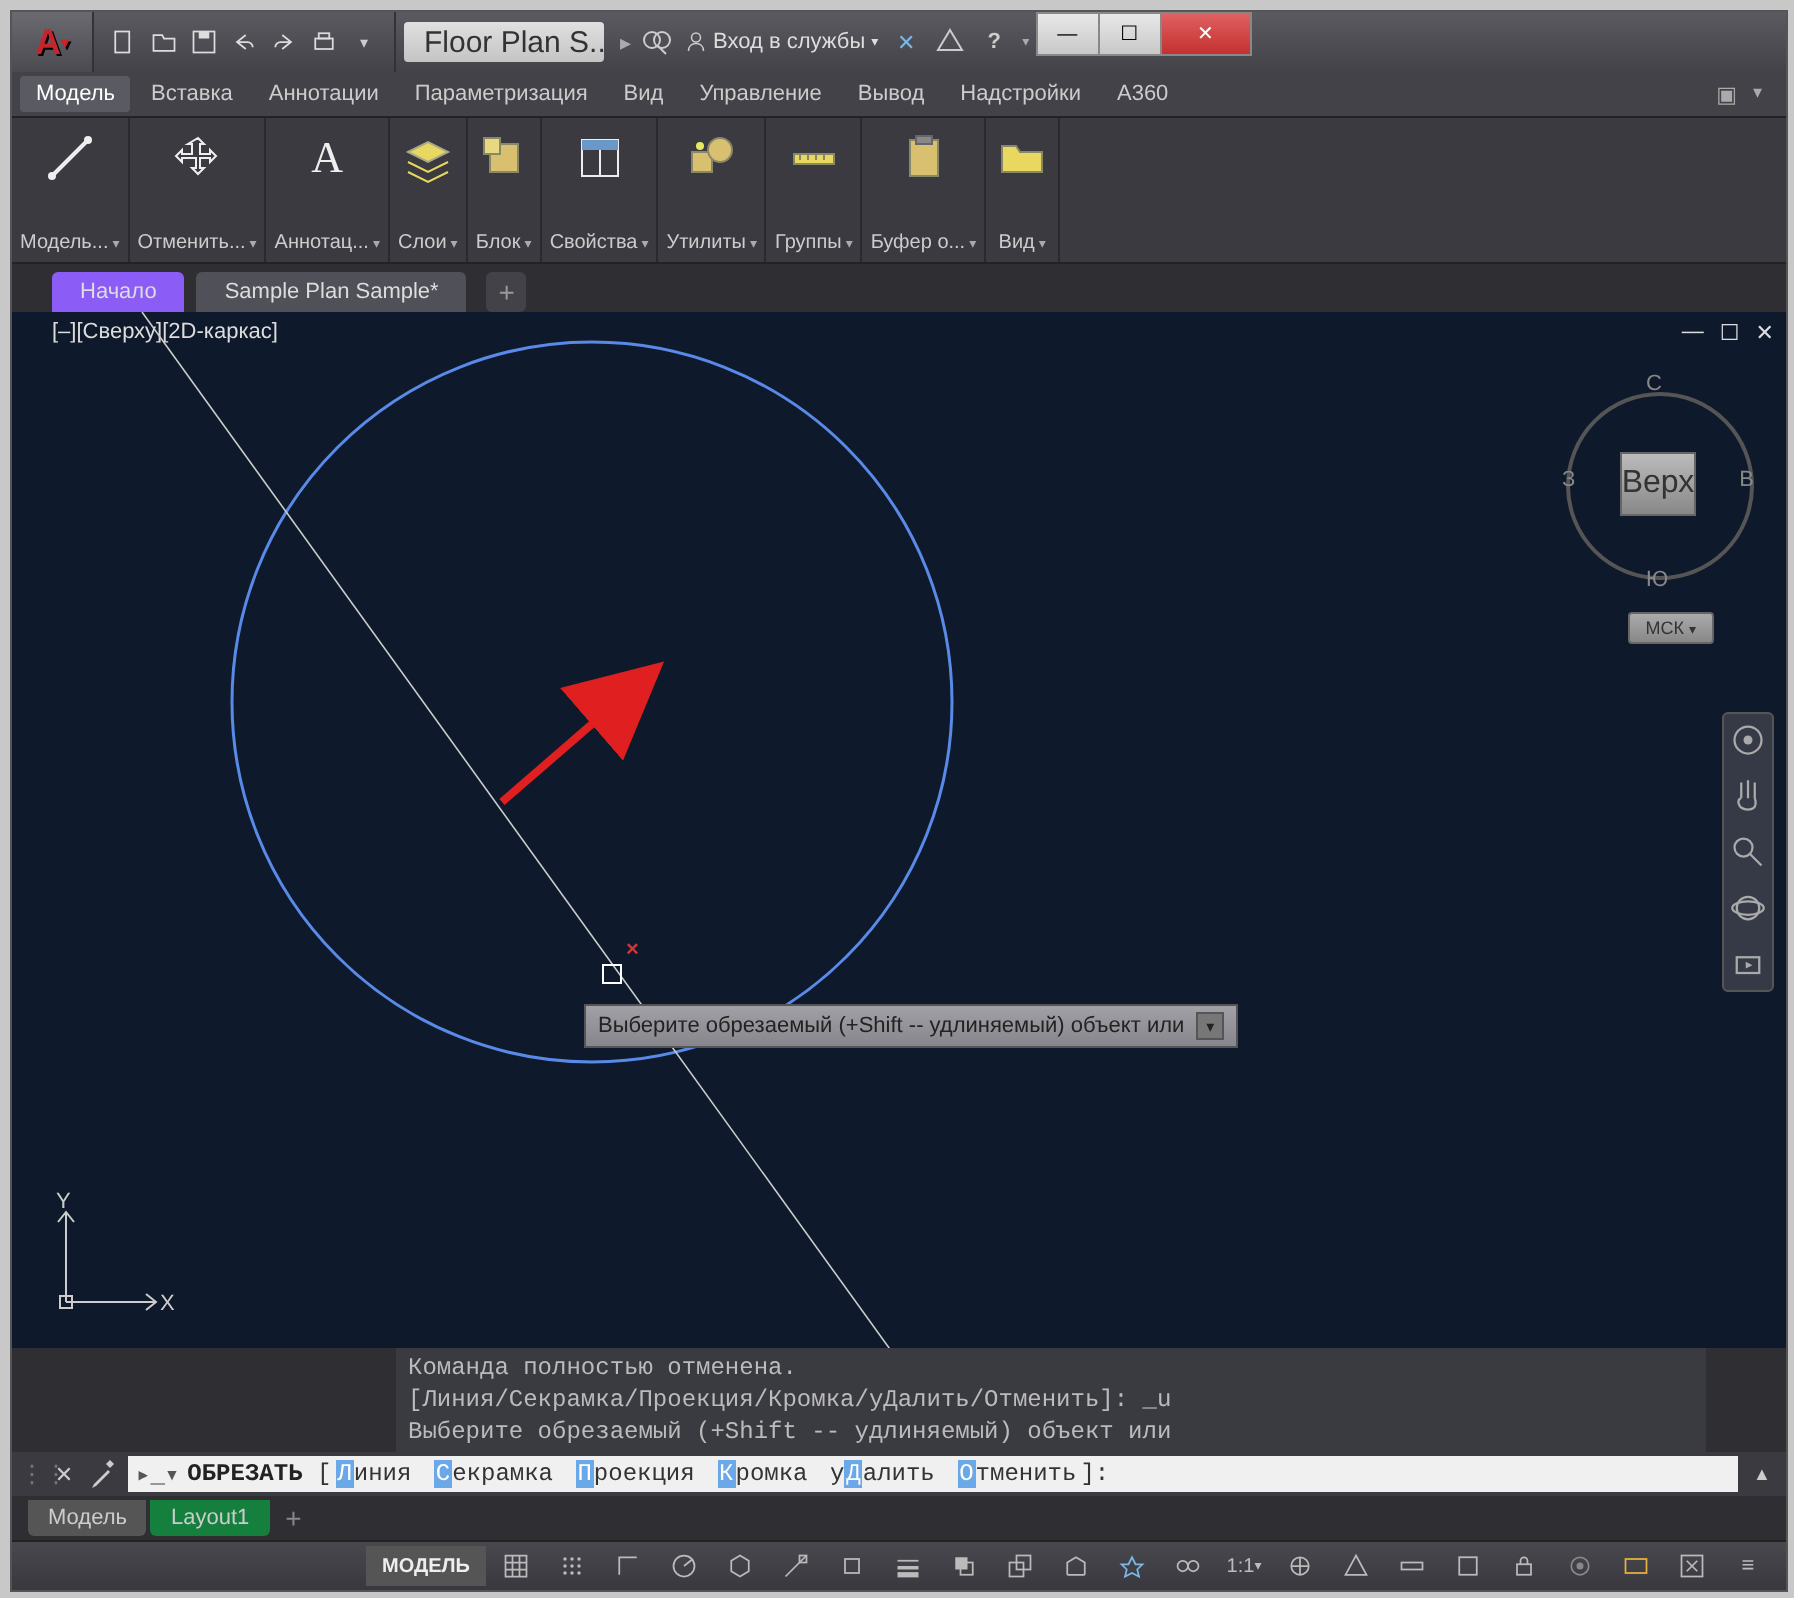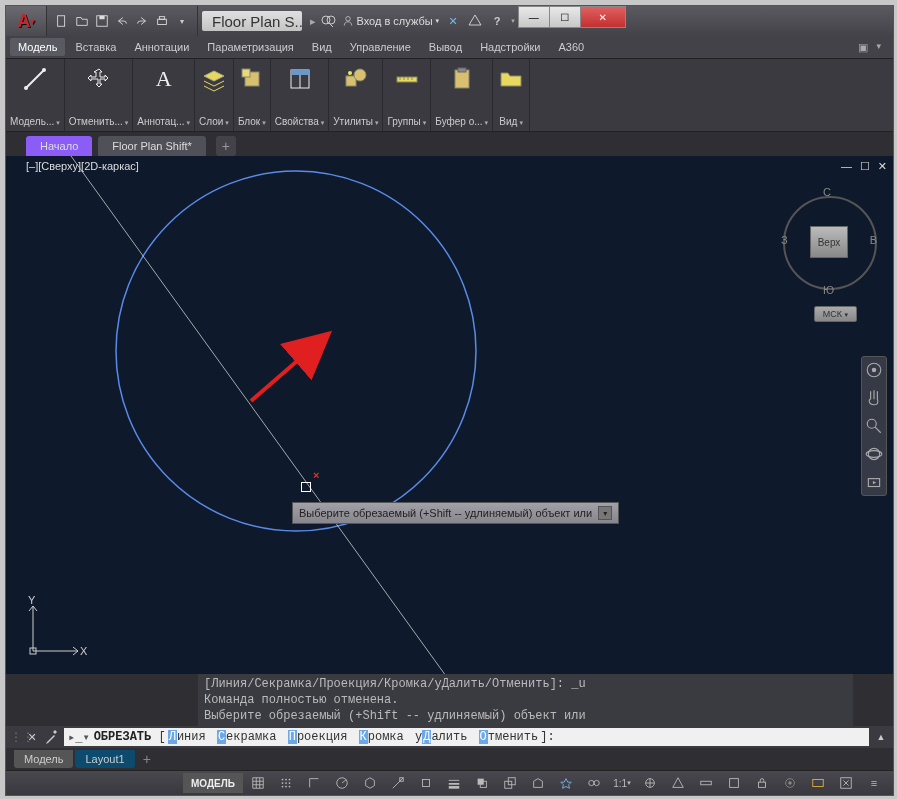--- a/index.html
+++ b/index.html
@@ -33,41 +33,41 @@
 .doc-tab.pinned{background:#8b5cf6}
 .doc-tab.active{background:#505058}
 .add-tab{width:20px;height:20px;background:#424248;border-radius:3px;display:flex;align-items:center;justify-content:center;color:#999;cursor:pointer;font-size:14px;margin-left:4px}
 .viewport{flex:1;position:relative;background:#0e1a2b;overflow:hidden}
 .vp-label{position:absolute;top:4px;left:20px;color:#ddd;font-size:11px}
 .vp-controls{position:absolute;top:4px;right:6px;display:flex;gap:8px;color:#ddd}
 .vp-controls span{cursor:pointer;font-size:11px}
 .canvas-svg{position:absolute;top:0;left:0}
 .viewcube{position:absolute;top:30px;right:20px;width:90px;height:110px}
 .viewcube .ring{position:absolute;width:90px;height:90px;border:2px solid #555;border-radius:50%;top:10px}
-.viewcube .face{position:absolute;width:36px;height:30px;background:linear-gradient(#bbb,#888);border:1px solid #666;top:40px;left:27px;display:flex;align-items:center;justify-content:center;font-size:10px;color:#333;cursor:pointer}
+.viewcube .face{position:absolute;width:36px;height:30px;background:linear-gradient(#bbb,#888);border:1px solid #666;top:40px;left:27px;display:flex;align-items:center;justify-content:center;font-size:16px;color:#333;cursor:pointer}
 .viewcube .dir{position:absolute;color:#888;font-size:11px}
 .msk-badge{position:absolute;top:150px;right:36px;background:linear-gradient(#aaa,#888);color:#333;font-size:9px;padding:2px 8px;border-radius:2px;border:1px solid #666;cursor:pointer}
 .nav-bar{position:absolute;right:6px;top:200px;width:24px;background:rgba(80,80,88,0.6);border:1px solid #555;border-radius:3px;display:flex;flex-direction:column;align-items:center;padding:4px 0;gap:10px}
 .nav-bar div{width:18px;height:18px;color:#aaa;display:flex;align-items:center;justify-content:center;cursor:pointer}
 .ucs{position:absolute;bottom:8px;left:12px}
 .tooltip-box{position:absolute;background:linear-gradient(#a0a0a6,#86868c);border:1px solid #555;padding:3px 6px;color:#222;font-size:11px;display:flex;align-items:center;gap:6px}
 .tooltip-box .tb-icon{width:12px;height:12px;background:#777;border:1px solid #555;font-size:8px;display:flex;align-items:center;justify-content:center}
 .pickbox{position:absolute;width:8px;height:8px;border:1px solid #fff}
 .cmd-area{background:#2e2e33}
 .cmd-history{background:rgba(60,60,66,0.9);color:#bbb;font-family:"Courier New",monospace;font-size:12px;padding:2px 6px;margin-left:192px;margin-right:40px;line-height:16px}
 .cmd-line-wrap{display:flex;align-items:center;background:#3a3a40;height:22px;padding:0 4px;gap:4px}
 .cmd-handle{width:10px;color:#777;cursor:move;font-size:12px}
 .cmd-icon{width:16px;height:16px;color:#ccc;cursor:pointer;display:flex;align-items:center;justify-content:center}
 .cmd-input{flex:1;background:#f0f0f0;height:18px;display:flex;align-items:center;padding:0 4px;font-family:"Courier New",monospace;font-size:12px;color:#333}
 .cmd-input .prompt{color:#555;margin-right:4px}
 .cmd-input .cmdname{font-weight:bold;color:#222}
 .cmd-input .opt{padding:0 2px}
 .cmd-input .opt b{background:#6ba8e8;color:#fff;padding:0 1px;font-weight:normal}
 .layout-tabs{height:22px;background:#2e2e33;display:flex;align-items:center;padding:0 8px;gap:2px}
-.ltab{padding:3px 10px;color:#ccc;background:#0c4a6e;border-radius:0 0 3px 3px;cursor:pointer;font-size:11px}
+.ltab{padding:3px 10px;color:#ccc;background:#15803d;border-radius:0 0 3px 3px;cursor:pointer;font-size:11px}
 .ltab.active{background:#555}
 .ltab-add{color:#888;padding:0 6px;cursor:pointer;font-size:14px}
 .statusbar{height:24px;background:linear-gradient(#48484e,#38383e);display:flex;align-items:center;justify-content:flex-end;padding:0 6px;gap:2px;border-top:1px solid #222}
 .sb-btn{min-width:20px;height:20px;display:flex;align-items:center;justify-content:center;color:#bbb;cursor:pointer;padding:0 3px;font-size:10px}
 .sb-btn.model-btn{background:#555;color:#eee;padding:0 8px;font-weight:bold}
 .sb-btn svg{width:14px;height:14px}
 .login-link{display:flex;align-items:center;gap:3px;cursor:pointer;color:#ddd;font-size:11px}
 .login-link .drop{font-size:7px}
 </style>
 </head>
@@ -252,21 +252,21 @@
           <svg viewBox="0 0 26 26">
             <path d="M3 7h7l2 3h11v10H3z" fill="#e8d860" stroke="#886"></path>
           </svg>
         </div>
       <div class="panel-label"><span>Вид</span><span class="panel-drop">▾</span></div>
     </div>
   </div>
 
   <div class="doc-tabs">
     <div class="doc-tab pinned">Начало</div>
-    <div class="doc-tab active">Floor Plan Shift*</div>
+    <div class="doc-tab active">Sample Plan Sample*</div>
     <div class="add-tab">+</div>
   </div>
 
   <div class="viewport">
     <div class="vp-label">[–][Сверху][2D-каркас]</div>
     <div class="vp-controls">
       <span>—</span>
       <span>☐</span>
       <span>✕</span>
     </div>
@@ -339,22 +339,22 @@
       <line x1="15" y1="55" x2="15" y2="10" stroke="#ccc"></line>
       <polyline points="11,15 15,10 19,15" fill="none" stroke="#ccc"></polyline>
       <rect x="12" y="52" width="6" height="6" fill="none" stroke="#ccc"></rect>
       <text x="62" y="59" fill="#ccc" font-size="11">X</text>
       <text x="10" y="8" fill="#ccc" font-size="11">Y</text>
     </svg>
   </div>
 
   <div class="cmd-area">
     <div class="cmd-history">
+      <div>Команда полностью отменена.</div>
       <div>[Линия/Секрамка/Проекция/Кромка/уДалить/Отменить]: _u</div>
-      <div>Команда полностью отменена.</div>
       <div>Выберите обрезаемый (+Shift -- удлиняемый) объект или</div>
     </div>
     <div class="cmd-line-wrap">
       <div class="cmd-handle">⋮⋮</div>
       <div class="cmd-icon">✕</div>
       <div class="cmd-icon">
           <svg viewBox="0 0 16 16">
             <path d="M13 3l-2 2-2-2 2-2zM10 6L3 13v0l-1 2 2-1 7-7z" fill="#ccc"></path>
           </svg>
         </div>

